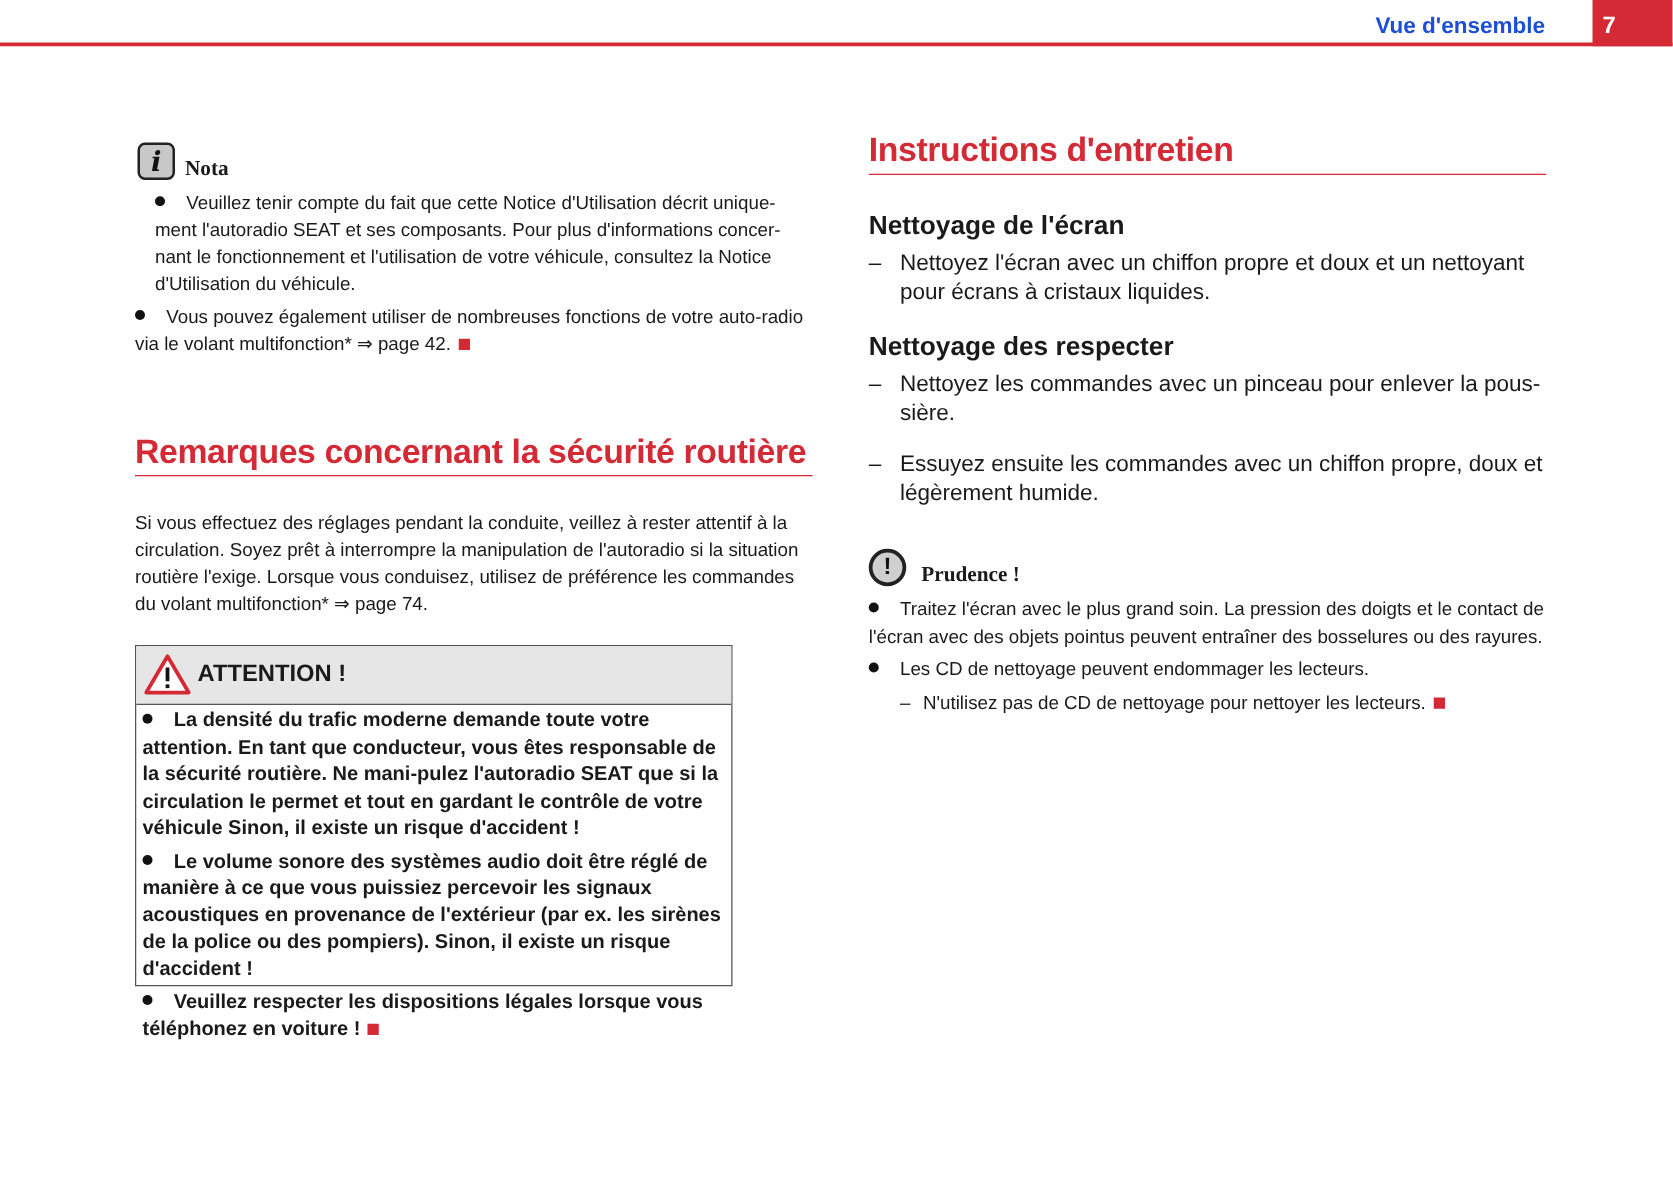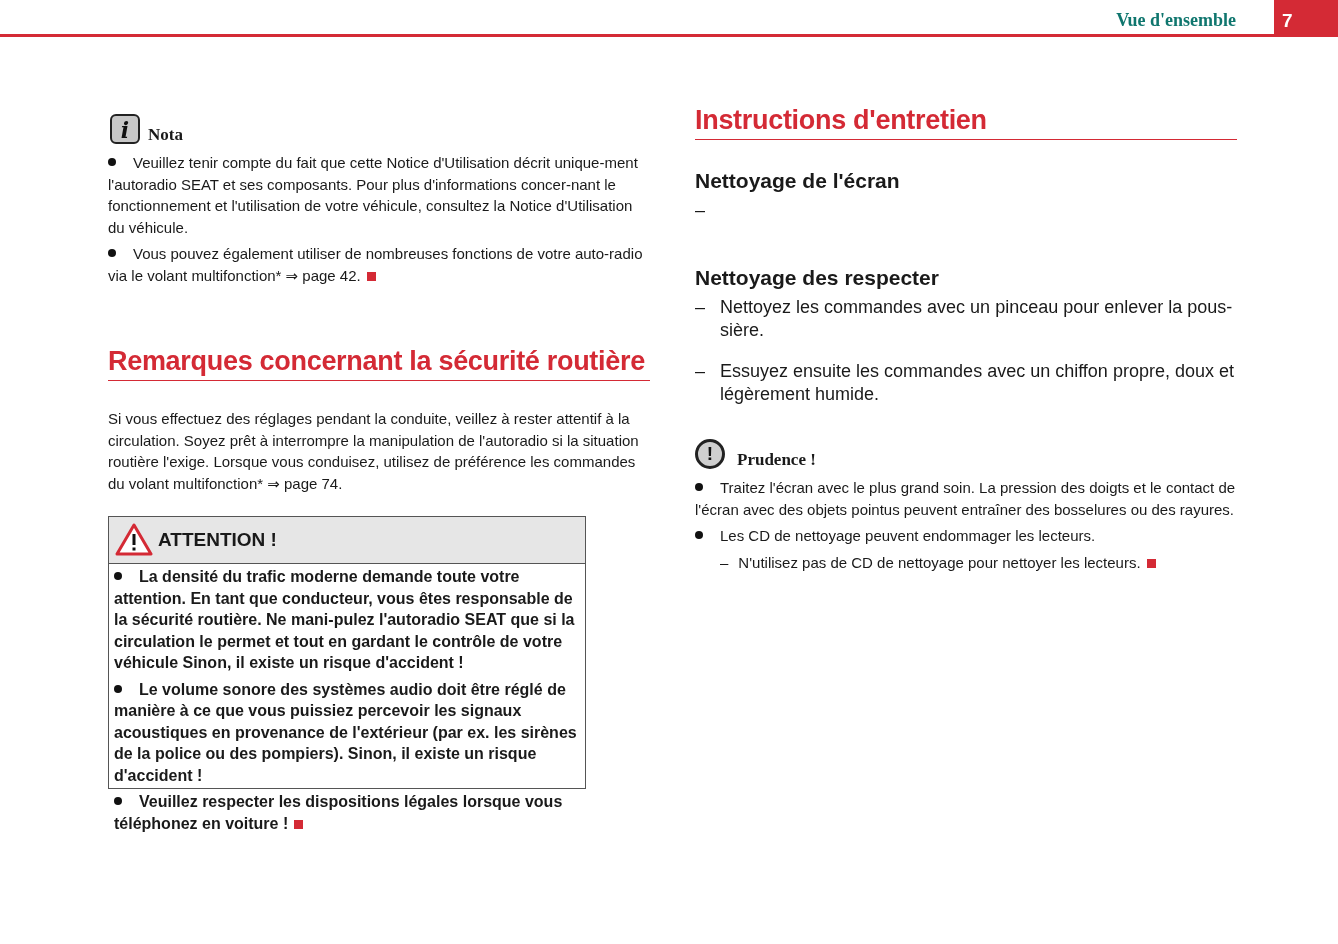--- a/index.html
+++ b/index.html
@@ -4,21 +4,21 @@
   <style>
     html, body { margin: 0; padding: 0; background: #ffffff; }
     body {
       width: 1338px; height: 944px; position: relative; overflow: hidden;
       font-family: "Liberation Sans", "DejaVu Sans", sans-serif; color: #1a1a1a;
     }
     .header-line {
       position: absolute; left: 0; top: 34px; width: 1338px; height: 3px; background: #d42a35;
     }
     .header-title {
-      position: absolute; top: 10px; right: 102px; font-size: 18px; font-weight: bold; color: #0f766e; font-family: Liberation Serif, serif;
+      position: absolute; top: 10px; right: 102px; font-size: 18px; font-weight: bold; color: #1d4ed8;
     }
     .page-num-box {
       position: absolute; top: 0; left: 1274px; width: 64px; height: 37px; background: #d42a35;
     }
     .page-num {
       position: absolute; left: 8px; top: 10px; font-size: 19px; font-weight: bold; color: #fff;
     }
     .col { position: absolute; top: 0; }
     .col-left { left: 108px; width: 542px; }
     .col-right { left: 695px; width: 542px; }
@@ -95,21 +95,21 @@
 <div class="col col-left">
 
   <div class="note-head" style="left:2px; top:114px;">
     <div class="info-icon">
         <span class="i">i</span>
       </div>
     <span class="lbl">Nota</span>
   </div>
 
   <div class="para" style="left:0; top:152px; width:542px;">
-    <div class="bullet-row" style="margin-bottom:5px;">
+    <div class="bullet-row" style="margin-bottom:5px;margin-left:16px;">
       <span class="bullet"></span><span>Veuillez tenir compte du fait que cette Notice d'Utilisation décrit unique-ment l'autoradio SEAT et ses composants. Pour plus d'informations concer-nant le fonctionnement et l'utilisation de votre véhicule, consultez la Notice d'Utilisation du véhicule.</span>
     </div>
     <div class="bullet-row">
       <span class="bullet"></span><span>Vous pouvez également utiliser de nombreuses fonctions de votre auto-radio via le volant multifonction* ⇒ page 42.</span><span class="end-mark"></span>
     </div>
   </div>
 
   <div class="section-title" style="left:0; top:346px; width:542px;">Remarques concernant la sécurité routière</div>
 
   <div class="para" style="left:0; top:408px; width:542px;">Si vous effectuez des réglages pendant la conduite, veillez à rester attentif à la circulation. Soyez prêt à interrompre la manipulation de l'autoradio si la situation routière l'exige. Lorsque vous conduisez, utilisez de préférence les commandes du volant multifonction* ⇒ page 74.</div>
@@ -136,20 +136,21 @@
     </div>
   </div>
 </div>
 
 <div class="col col-right">
   <div class="section-title" style="left:0; top:105px; width:542px;">Instructions d'entretien</div>
 
   <div class="sub-head" style="left:0; top:169px;">Nettoyage de l'écran</div>
   <div class="dash-item" style="left:0; top:199px; width:517px;">
     <span class="dash">–</span>
+    <span>Nettoyez l'écran avec un chiffon propre et doux et un nettoyant pour écrans à cristaux liquides.</span>
   </div>
 
   <div class="sub-head" style="left:0; top:266px;">Nettoyage des respecter</div>
   <div class="dash-item" style="left:0; top:296px; width:517px;">
     <span class="dash">–</span>
     <span>Nettoyez les commandes avec un pinceau pour enlever la pous-sière.</span>
   </div>
   <div class="dash-item" style="left:0; top:360px; width:517px;">
     <span class="dash">–</span>
     <span>Essuyez ensuite les commandes avec un chiffon propre, doux et légèrement humide.</span>

